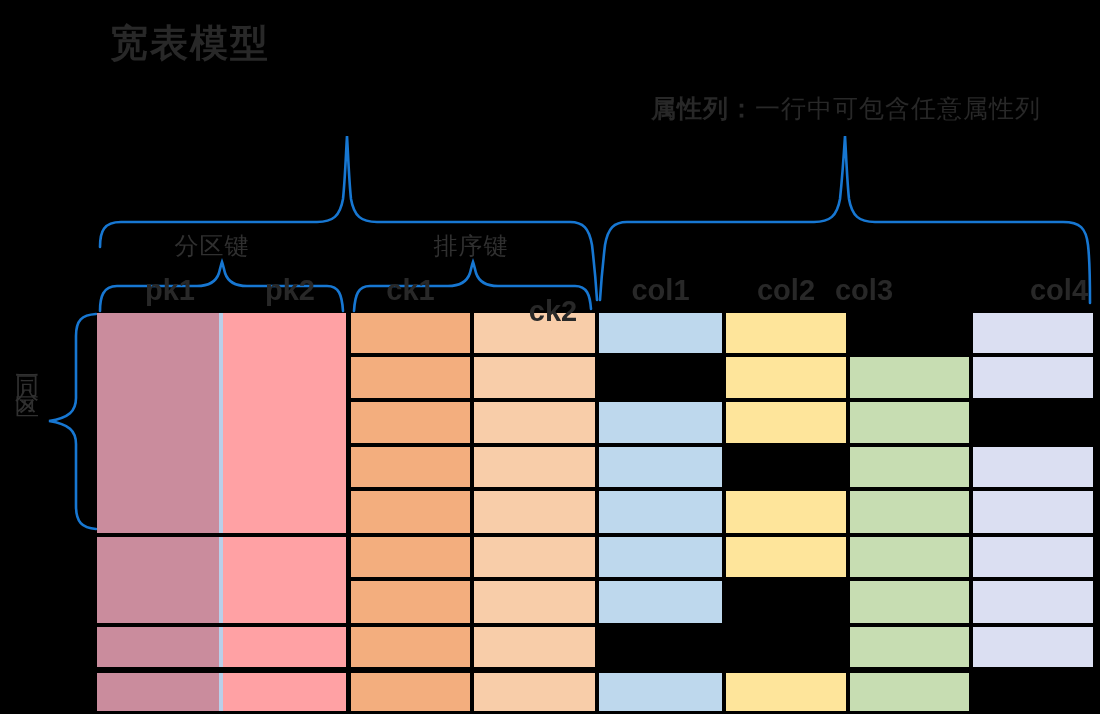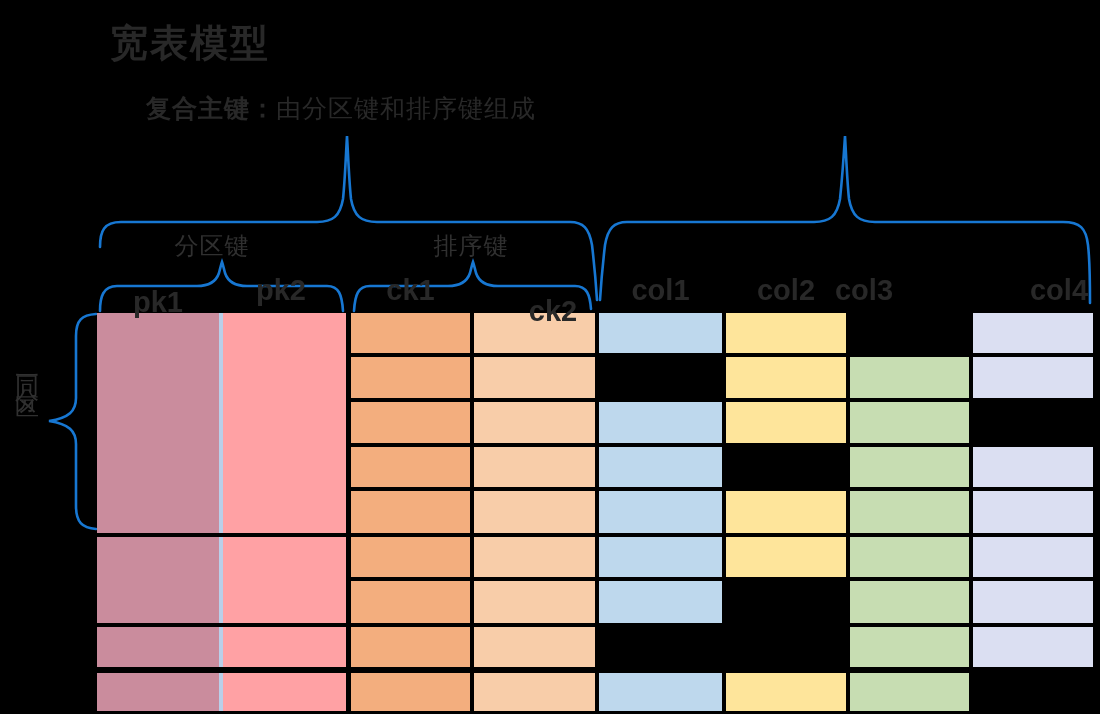--- a/index.html
+++ b/index.html
@@ -40,24 +40,24 @@
   }
   .cell{position:absolute;}
 </style>
 </head>
 <body>
 
 <div id="canvas" style="--bg: #000000; --text-dark: #282828; --label-text: #303030; --brace: #1777d2;">
 
   <div class="abs" id="title">宽表模型</div>
 
-  <div class="abs callout" id="callout-pk">
-    <span class="b">复合主键：</span><span>由分区键和排序键组成</span>
+
+  <div class="abs callout" id="callout-attr">
+    <span class="b">属性列：</span><span>一行中可包含任意属性列</span>
   </div>
-
 
   <svg class="abs" id="brace-svg" width="1100" height="714">
     <path class="brace" d="M 100 247 C 100 231 104 222 121 222 L 317 222 C 333 222 340 216 343 199 C 345 180 346 152 347 136 C 348 152 349 180 351 199 C 354 216 361 222 377 222 L 570 222 C 583 222 589 228 592 245 C 594 262 596 284 597 300"></path>
     <path class="brace" d="M 600 300 C 601 284 603 262 605 245 C 608 228 614 222 627 222 L 814 222 C 830 222 837 216 840 199 C 842 180 844 152 845 136 C 846 152 847 180 849 199 C 852 216 859 222 875 222 L 1063 222 C 1080 222 1086 228 1088 245 C 1090 262 1090 287 1090 303"></path>
     <path class="brace" d="M 100 311 C 100 297 103 286 117 286 L 197 286 C 209 286 216 282 219 273 C 220 269 221 265 222 262 C 223 265 224 269 225 273 C 228 282 235 286 247 286 L 327 286 C 339 286 342 295 343 311"></path>
     <path class="brace" d="M 354 311 C 355 295 358 286 370 286 L 448 286 C 460 286 467 282 470 273 C 471 269 472 265 473 262 C 474 265 475 269 476 273 C 479 282 486 286 498 286 L 575 286 C 587 286 590 295 591 309"></path>
     <path class="brace" d="M 96 314 C 82 315 76 320 76 336 L 76 398 C 76 411 69 418 49 421 C 69 424 76 431 76 444 L 76 506 C 76 522 82 528 96 529"></path>
   </svg>
 
   <div class="abs group-label" id="label-partition-key">分区键</div>
@@ -118,21 +118,21 @@
       <div class="cell" style="left: 474px; top: 627px; width: 121px; height: 40px; background: rgb(248, 205, 169);"></div>
       <div class="cell" style="left: 850px; top: 627px; width: 119px; height: 40px; background: rgb(199, 221, 178);"></div>
       <div class="cell" style="left: 973px; top: 627px; width: 120px; height: 40px; background: rgb(219, 223, 242);"></div>
       <div class="cell" style="left: 351px; top: 673px; width: 119px; height: 38px; background: rgb(243, 174, 126);"></div>
       <div class="cell" style="left: 474px; top: 673px; width: 121px; height: 38px; background: rgb(248, 205, 169);"></div>
       <div class="cell" style="left: 599px; top: 673px; width: 123px; height: 38px; background: rgb(190, 216, 237);"></div>
       <div class="cell" style="left: 726px; top: 673px; width: 120px; height: 38px; background: rgb(254, 229, 155);"></div>
       <div class="cell" style="left: 850px; top: 673px; width: 119px; height: 38px; background: rgb(199, 221, 178);"></div>
     </div>
 
-<div class="abs col-header" style="left: 158px; margin-top: 12px;">pk1</div>
-    <div class="abs col-header" style="left: 281px;">pk2</div>
+<div class="abs col-header" style="left: 170px;">pk1</div>
+    <div class="abs col-header" style="left: 290px;">pk2</div>
     <div class="abs col-header" style="left: 410.5px;">ck1</div>
     <div class="abs col-header" style="left: 553px; margin-top: 21px;">ck2</div>
     <div class="abs col-header" style="left: 660.5px;">col1</div>
     <div class="abs col-header" style="left: 786px;">col2</div>
     <div class="abs col-header" style="left: 864px;">col3</div>
     <div class="abs col-header" style="left: 1033px; margin-left: 26px;">col4</div>
   </div>
 
 </body></html>

